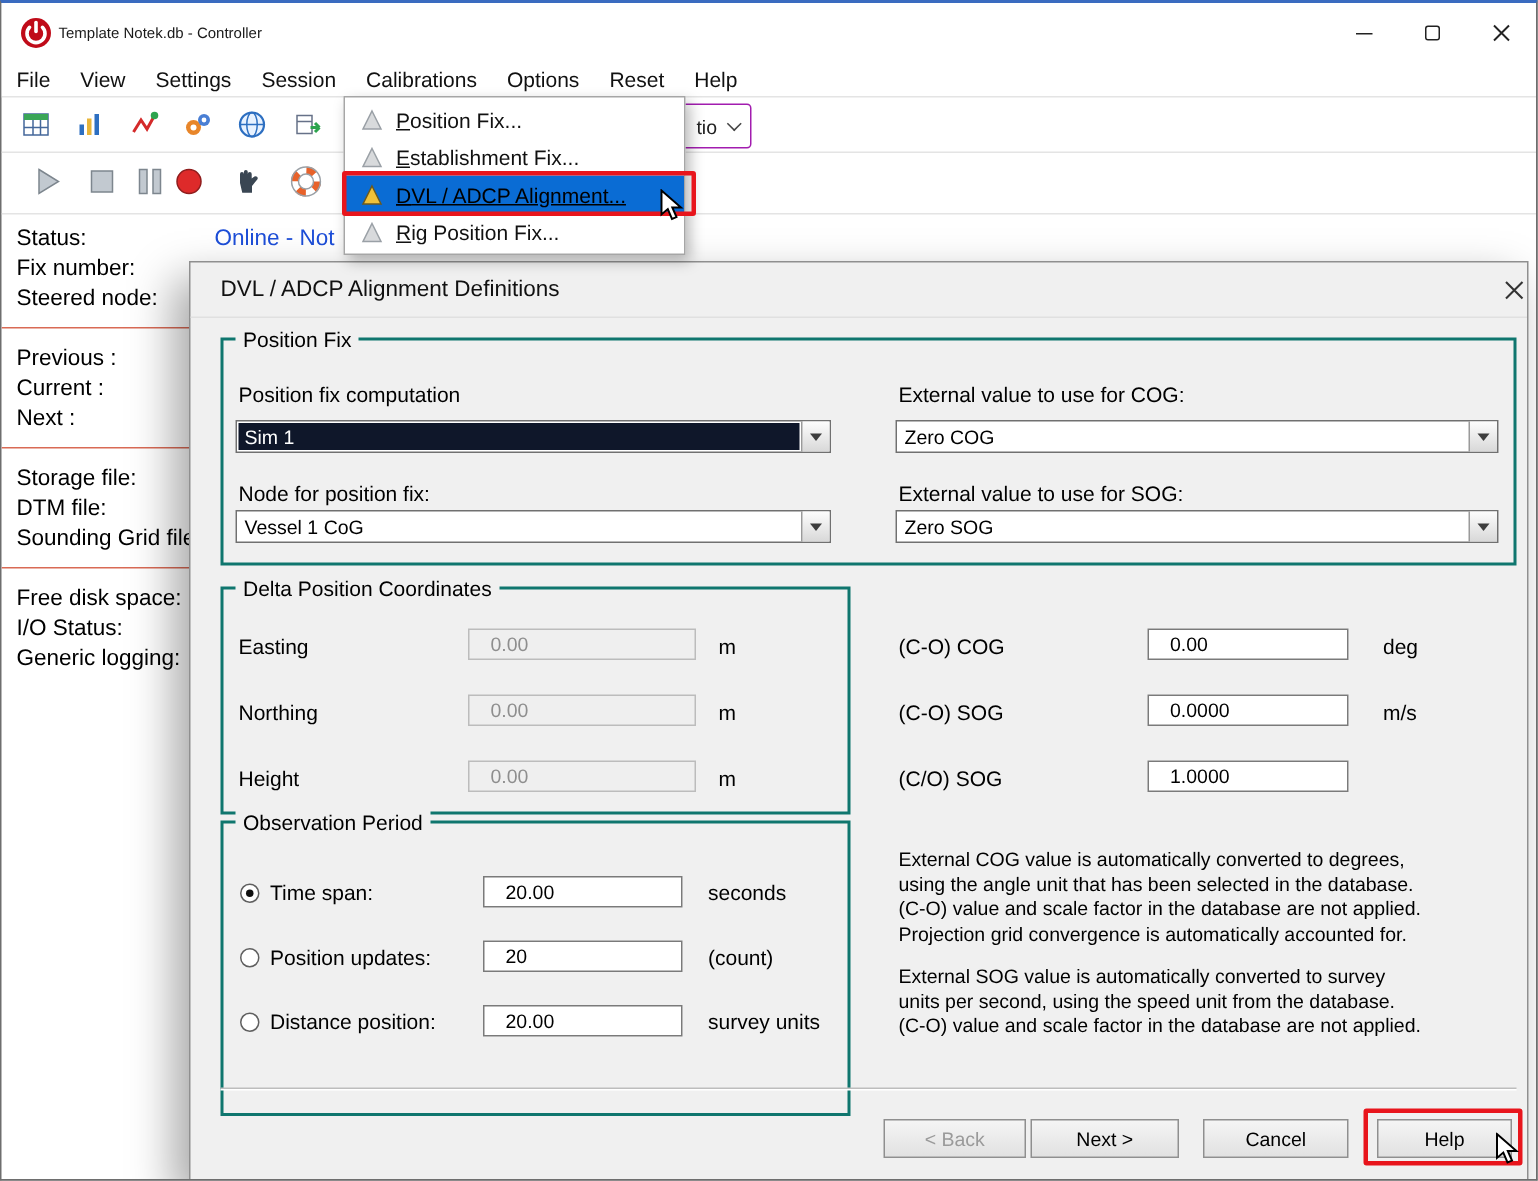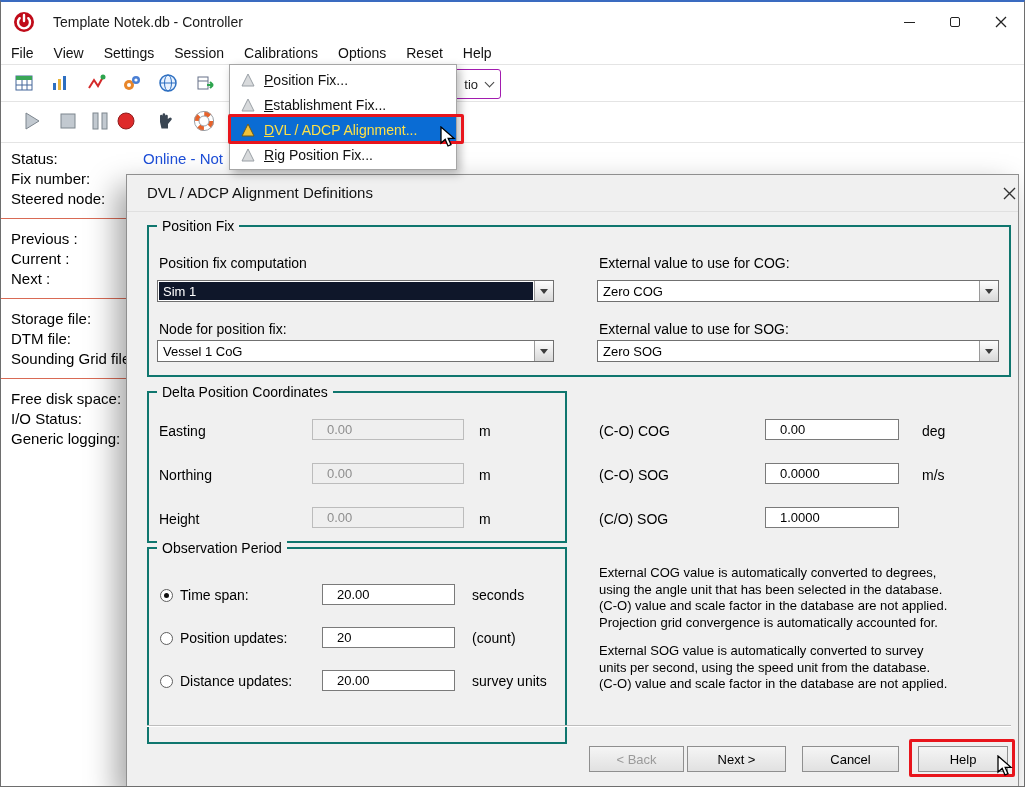--- a/index.html
+++ b/index.html
@@ -5,21 +5,21 @@
   * { margin:0; padding:0; box-sizing:border-box; }
   html,body { background:#4a4a4a; }
   body { font-family:"Liberation Sans", sans-serif; }
 
   .window { position:relative; width:1025px; height:787px; background:#ffffff; overflow:hidden;
             border:1px solid #6e6e6e; border-top:2px solid #3a6bc0; }
 
   
   .titlebar { position:absolute; left:0; top:0; width:100%; height:40px; background:#fff; display:flex; align-items:center; }
   .app-icon { margin-left:12px; width:22px; height:22px; }
-  .title { margin-left:18px; font-size:14px; color:#1a1a1a; }
+  .title { margin-left:4px; font-size:10px; color:#1a1a1a; }
   .win-controls { margin-left:auto; display:flex; height:100%; }
   .win-btn { width:46px; height:100%; display:flex; align-items:center; justify-content:center; }
   .min-glyph { width:11px; height:1px; background:#222; display:block; }
   .max-glyph { width:10px; height:10px; border:1px solid #222; border-radius:2px; display:block; }
 
   
   .menubar { position:absolute; left:0; top:40px; width:100%; height:22px; display:flex; align-items:center; background:#fff; font-size:14px; color:#111; }
   .menu-btn { padding:1px 10px; cursor:default; }
 
   .rule { position:absolute; left:0; width:100%; height:1px; background:#e4e4e4; }
@@ -34,21 +34,21 @@
   
   .status-label { position:absolute; left:10px; font-size:15px; color:#000; white-space:nowrap; }
   .status-value { position:absolute; left:142px; top:148px; font-size:15px; color:#1d4ed8; white-space:nowrap; }
   .hsep { position:absolute; left:0; width:125px; height:1px; background:#d96a55; }
 
   
   .menu-popup { position:absolute; left:228px; top:62px; width:228px; background:#fff; border:1px solid #a6a6a6;
                 box-shadow:3px 4px 9px rgba(0,0,0,.28); padding:2px 0; z-index:20; }
   .menu-item { height:25px; display:flex; align-items:center; font-size:14px; color:#111; padding-left:10px; }
   .menu-item .mi-icon { width:16px; height:16px; margin-right:8px; flex:0 0 16px; }
-  .menu-item.selected { background:#0a6cd4; color:#fde047; }
+  .menu-item.selected { background:#0a6cd4; color:#000000;text-decoration:underline; }
 
   
   .dialog { position:absolute; left:125px; top:172px; width:893px; height:615px; background:#f0f0f0;
             border:1px solid #8f8f8f; box-shadow:-10px 12px 28px rgba(0,0,0,.35); z-index:10; }
   .dlg-title { position:absolute; left:20px; top:9px; font-size:15px; color:#111; }
   .dlg-close { position:absolute; left:868px; top:4px; width:28px; height:28px; display:flex; align-items:center; justify-content:center; }
   .dlg-rule { position:absolute; left:0; top:36px; width:100%; height:1px; background:#e0e0e0; }
 
   .group { position:absolute; border:2px solid #0f766e; }
   .legend { position:absolute; top:-9px; left:8px; background:#f0f0f0; padding:0 5px; font-size:14px; color:#000; white-space:nowrap; }
@@ -326,21 +326,21 @@
     </div>
     <span class="radio selected" style="left:33px;top:414px"></span>
     <div class="dlabel" style="left:53px;top:412px">Time span:</div>
     <input class="tinput" style="left: 195px; top: 409px; width: 133px;" value="20.00">
     <div class="unit" style="left:345px;top:412px">seconds</div>
     <span class="radio" style="left:33px;top:457px"></span>
     <div class="dlabel" style="left:53px;top:455px">Position updates:</div>
     <input class="tinput" style="left: 195px; top: 452px; width: 133px;" value="20">
     <div class="unit" style="left:345px;top:455px">(count)</div>
     <span class="radio" style="left:33px;top:500px"></span>
-    <div class="dlabel" style="left:53px;top:498px">Distance updates:</div>
+    <div class="dlabel" style="left:53px;top:498px">Distance position:</div>
     <input class="tinput" style="left: 195px; top: 495px; width: 133px;" value="20.00">
     <div class="unit" style="left:345px;top:498px">survey units</div>
 
     <div class="dsep"></div>
 
     <button class="btn disabled" style="left:462px;width:95px">&lt; Back</button>
     <button class="btn" style="left:560px;width:99px">Next &gt;</button>
     <button class="btn" style="left:675px;width:97px">Cancel</button>
     <button class="btn" style="left:791px;width:90px">Help</button>
   </div>

